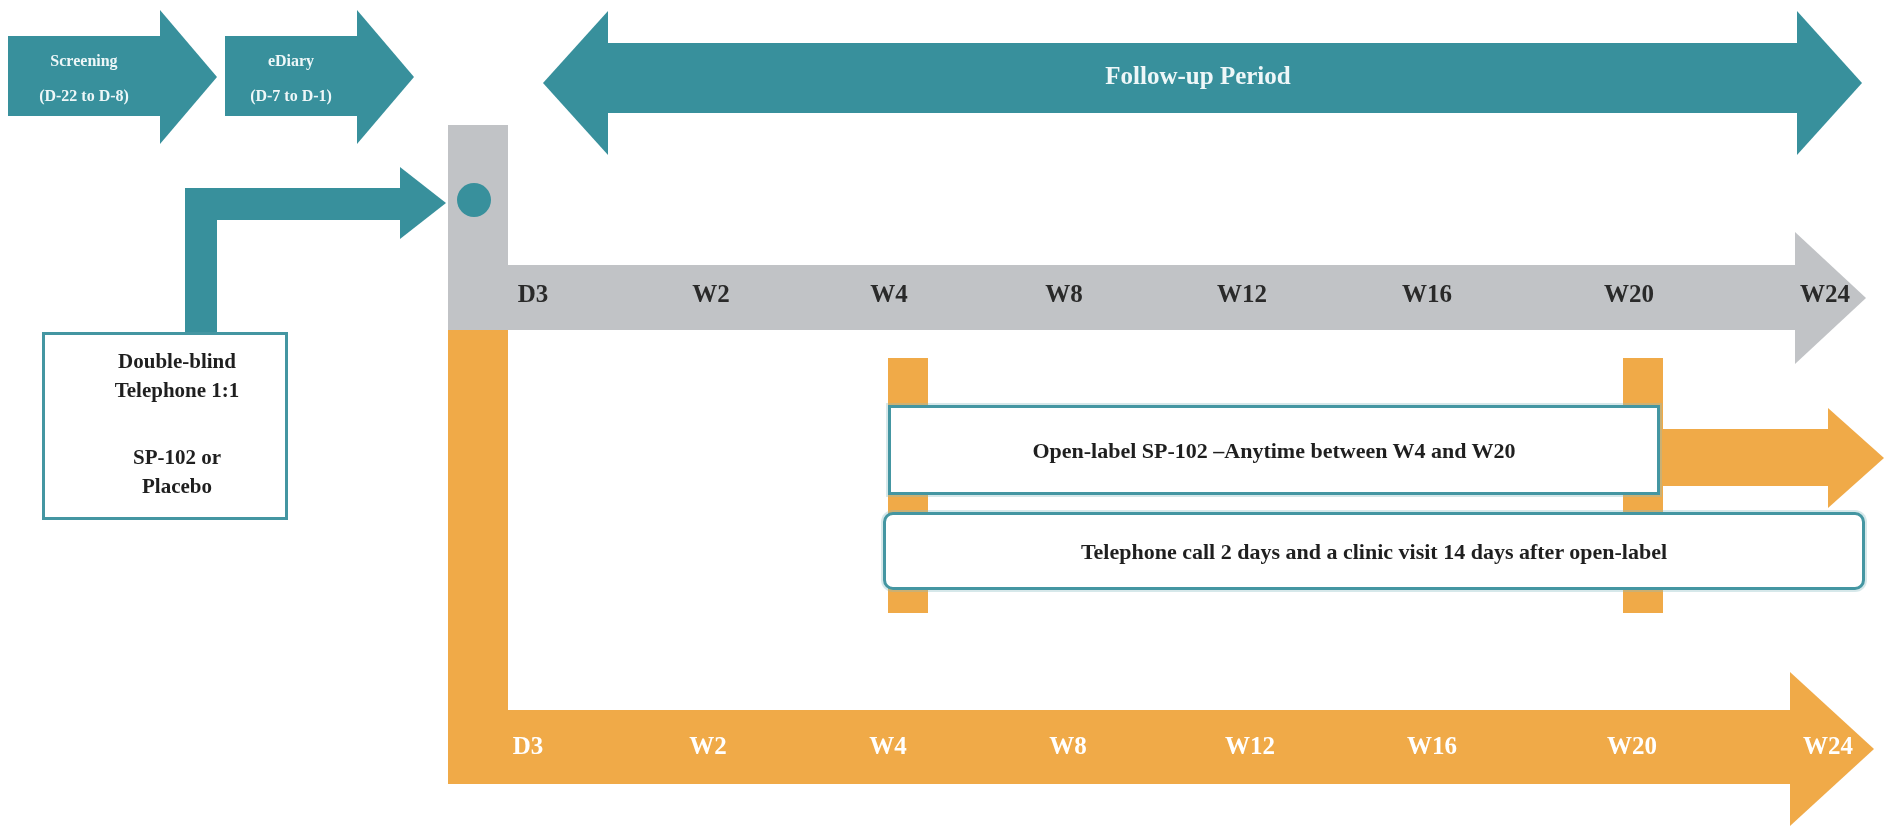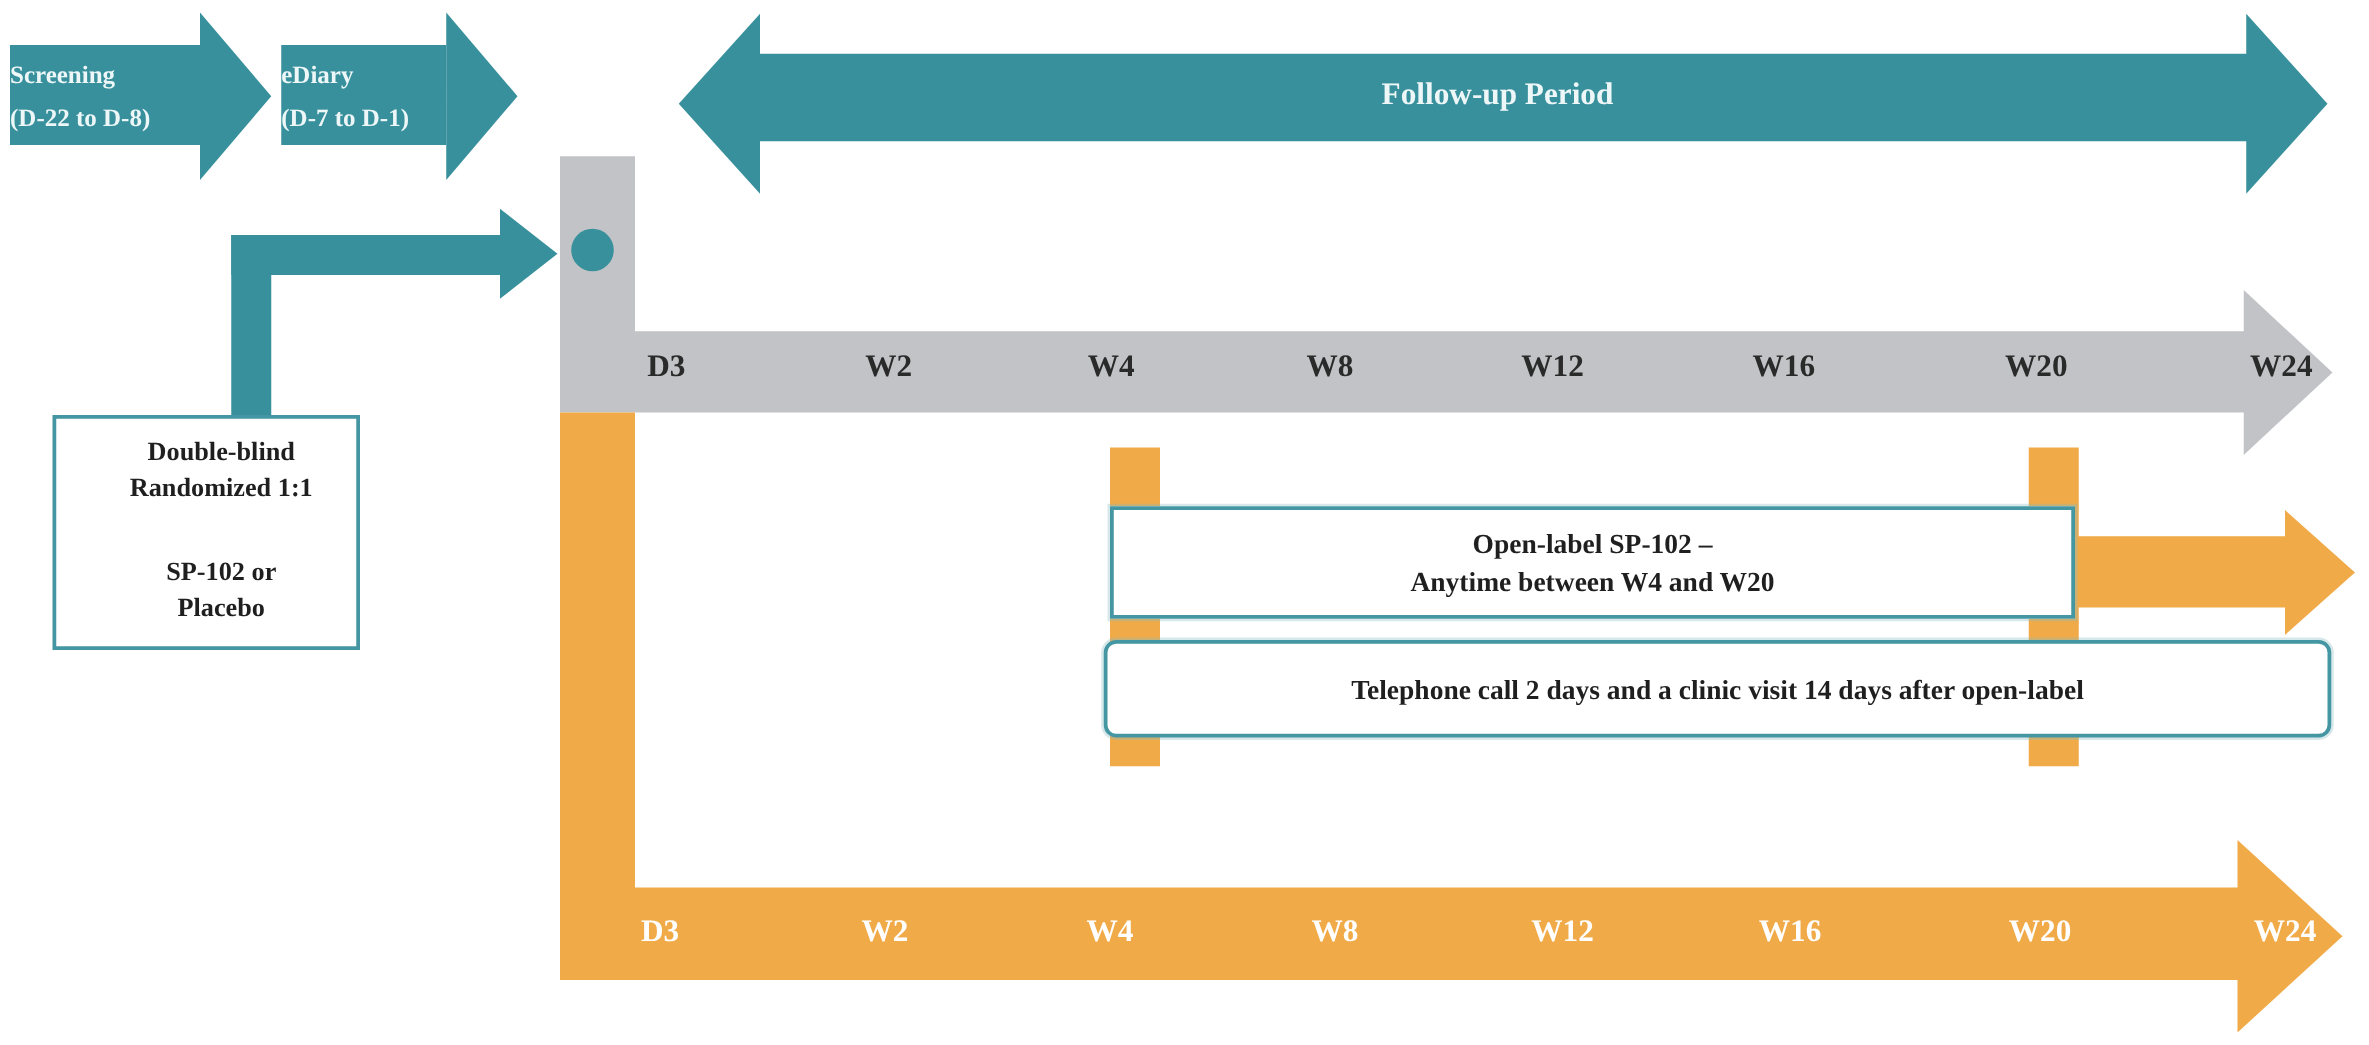--- a/index.html
+++ b/index.html
@@ -11,26 +11,26 @@
     position:relative; width:1895px; height:836px; background:var(--paper);
     font-family:"Liberation Serif","DejaVu Serif",serif; font-weight:bold;
     overflow:hidden;
   }
   .shaft{position:absolute;}
   .teal-fill{background:var(--teal);}
   .orange-fill{background:var(--orange);}
   .gray-fill{background:var(--gray);}
   .tri{position:absolute; width:0; height:0;}
   .arrow-text{
-    position:absolute; text-align:left; color:#eef7f8; font-size:20px; line-height:35px; z-index:3;
+    position:absolute; text-align:center; color:#eef7f8; font-size:16px; line-height:35px; z-index:3;
   }
   .white-box{
     position:absolute; background:#ffffff; border:3px solid var(--teal-border);
     box-shadow:0 0 0 2px rgba(137,188,196,.35);
-    display:flex; flex-direction:column; justify-content:center; align-items:center;
+    display:flex; flex-direction:row; justify-content:center; align-items:center;
     text-align:center; color:var(--ink); z-index:2; box-sizing:border-box;
   }
   .tlabel{
     position:absolute; transform:translateX(-50%); font-size:25px; z-index:3; white-space:nowrap;
   }
   .tlabel.dark{color:#2a2a2a;}
   .tlabel.light{color:#ffffff;}
   .baseline-box{
     position:absolute; left:420px; top:22px; width:118px; height:105px;
     background:var(--teal); color:#eef7f8; display:flex; flex-direction:column;
@@ -85,21 +85,21 @@
   <div class="followup-label">Follow-up Period</div>
 
   <div class="shaft teal-fill" style="left:185px; top:188px; width:32px; height:148px;"></div>
   <div class="shaft teal-fill" style="left:185px; top:188px; width:217px; height:32px;"></div>
   <div class="tri" style="left:400px; top:167px; border-top:36px solid transparent; border-bottom:36px solid transparent; border-left:46px solid var(--teal);"></div>
 
   <div class="dot"></div>
 
   <div class="randomization-box">
     <div>Double-blind</div>
-    <div>Randomized 1:1</div>
+    <div>Telephone 1:1</div>
     <div class="gap">SP-102 or</div>
     <div>Placebo</div>
   </div>
 
   <div class="shaft gray-fill" style="left:448px; top:265px; width:1349px; height:65px;"></div>
   <div class="tri" style="left:1795px; top:232px; border-top:66px solid transparent; border-bottom:66px solid transparent; border-left:71px solid var(--gray);"></div>
   <span class="tlabel dark" style="left:533px;  top:280px;">D3</span>
   <span class="tlabel dark" style="left:711px;  top:280px;">W2</span>
   <span class="tlabel dark" style="left:889px;  top:280px;">W4</span>
   <span class="tlabel dark" style="left:1064px; top:280px;">W8</span>

